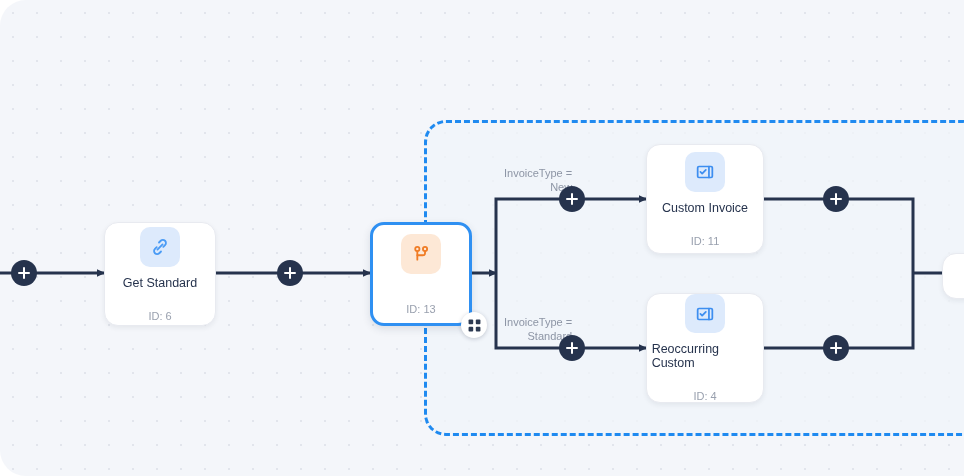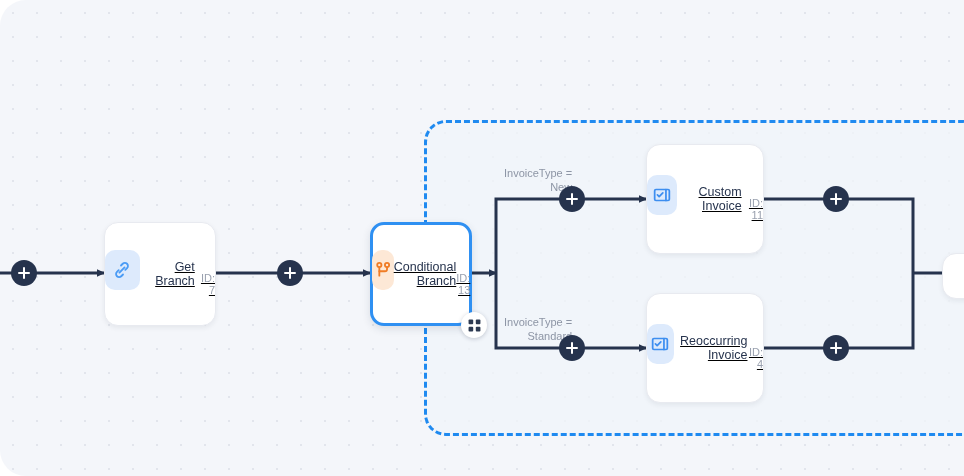--- a/index.html
+++ b/index.html
@@ -50,25 +50,24 @@
 
   
   .node {
     position: absolute;
     box-sizing: border-box;
     background: #ffffff;
     border-radius: 14px;
     border: 1px solid #e8eaf0;
     box-shadow: 0 2px 5px rgba(26, 38, 62, 0.07);
     display: flex;
-    flex-direction: row;
-    align-items: center;
-    justify-content: center;
-    text-align: right;
-    text-decoration: underline;
+    flex-direction: column;
+    align-items: center;
+    justify-content: center;
+    text-align: left;
   }
   .node.selected {
     border: 3px solid #2f90f2;
     box-shadow: 0 3px 9px rgba(26, 38, 62, 0.12);
   }
 
   .node-icon {
     width: 40px;
     height: 40px;
     border-radius: 10px;
@@ -178,34 +177,33 @@
   </svg>
 
   <div class="node" style="left:104px; top:222px; width:112px; height:104px;">
     <div class="node-icon blue">
       <svg width="22" height="22" viewBox="0 0 24 24" fill="none" stroke="#4a9bf5" stroke-width="2" stroke-linecap="round" stroke-linejoin="round">
         <path d="M9.2 14.8 L14.8 9.2"></path>
         <path d="M13.1 16.9 L11.2 18.8 a3.3 3.3 0 1 1 -4.7 -4.7 L8.4 12.2"></path>
         <path d="M10.9 7.1 L12.8 5.2 a3.3 3.3 0 1 1 4.7 4.7 L15.6 11.8"></path>
       </svg>
     </div>
-    <div class="node-title">Get Branch</div>
-    <div class="node-id">ID: 7</div>
+    <div class="node-title">Get Standard</div>
+    <div class="node-id">ID: 6</div>
   </div>
 
   <div class="node selected" style="left:370px; top:222px; width:102px; height:104px;">
     <div class="node-icon orange">
       <svg width="22" height="22" viewBox="0 0 24 24" fill="none" stroke="#f07c25" stroke-width="2" stroke-linecap="round" stroke-linejoin="round">
         <circle cx="8" cy="6.5" r="2.3"></circle>
         <circle cx="16.4" cy="6.5" r="2.3"></circle>
         <path d="M8 8.8 L8 18.2"></path>
         <path d="M8 13.4 L14.1 13.4 a2.3 2.3 0 0 0 2.3 -2.3 L16.4 8.8"></path>
       </svg>
     </div>
-    <div class="node-title">Conditional Branch</div>
     <div class="node-id">ID: 13</div>
   </div>
 
   <div class="expand-badge" style="left:461px; top:312px;">
     <svg width="13" height="13" viewBox="0 0 14 14" fill="#2d3a52">
       <rect x="0.6" y="0.6" width="5" height="5" rx="1"></rect>
       <rect x="8.4" y="0.6" width="5" height="5" rx="1"></rect>
       <rect x="0.6" y="8.4" width="5" height="5" rx="1"></rect>
       <rect x="8.4" y="8.4" width="5" height="5" rx="1"></rect>
     </svg>
@@ -224,21 +222,21 @@
   </div>
 
   <div class="node" style="left:646px; top:293px; width:118px; height:110px;">
     <div class="node-icon blue">
       <svg width="22" height="22" viewBox="0 0 24 24" fill="none" stroke="#3d8ef0" stroke-width="1.9" stroke-linecap="round" stroke-linejoin="round">
         <rect x="4" y="6" width="16" height="12" rx="1.4"></rect>
         <path d="M16.3 6 L16.3 18"></path>
         <path d="M7 11.9 L8.9 13.8 L12.9 9.6"></path>
       </svg>
     </div>
-    <div class="node-title">Reoccurring Invoice</div>
+    <div class="node-title">Reoccurring Custom</div>
     <div class="node-id">ID: 4</div>
   </div>
 
   <div class="node-partial" style="left:942px; top:253px; width:40px; height:44px;"></div>
 
   <div class="edge-label" style="left:504px; top:167px;">InvoiceType =
 New</div>
   <div class="edge-label" style="left:504px; top:316px;">InvoiceType =
 Standard</div>
 

